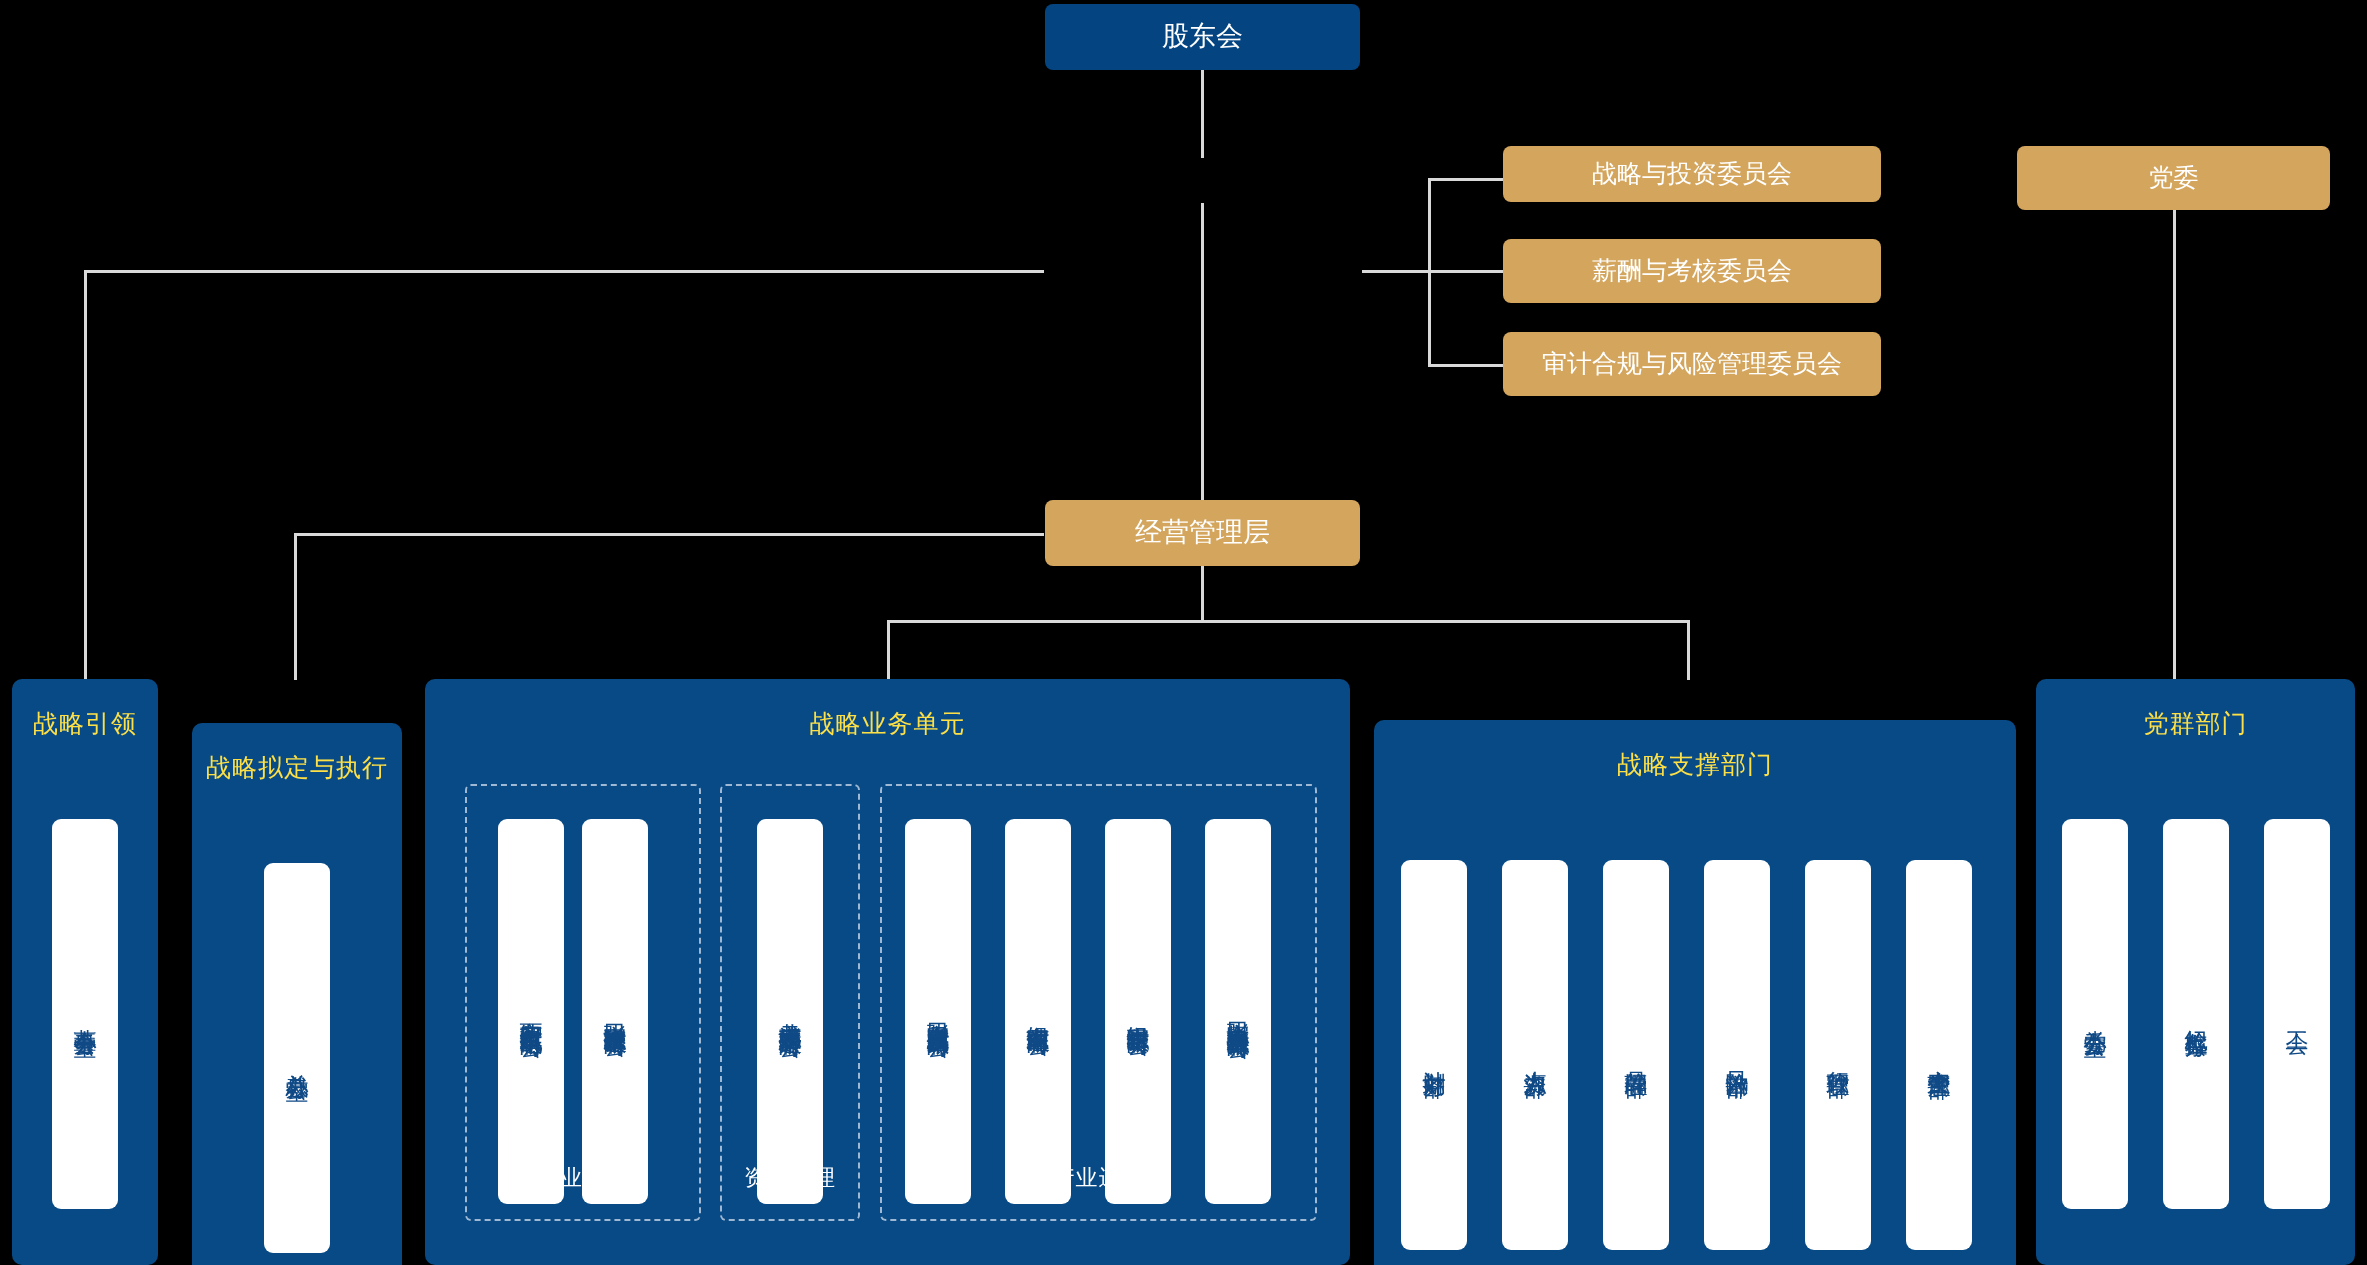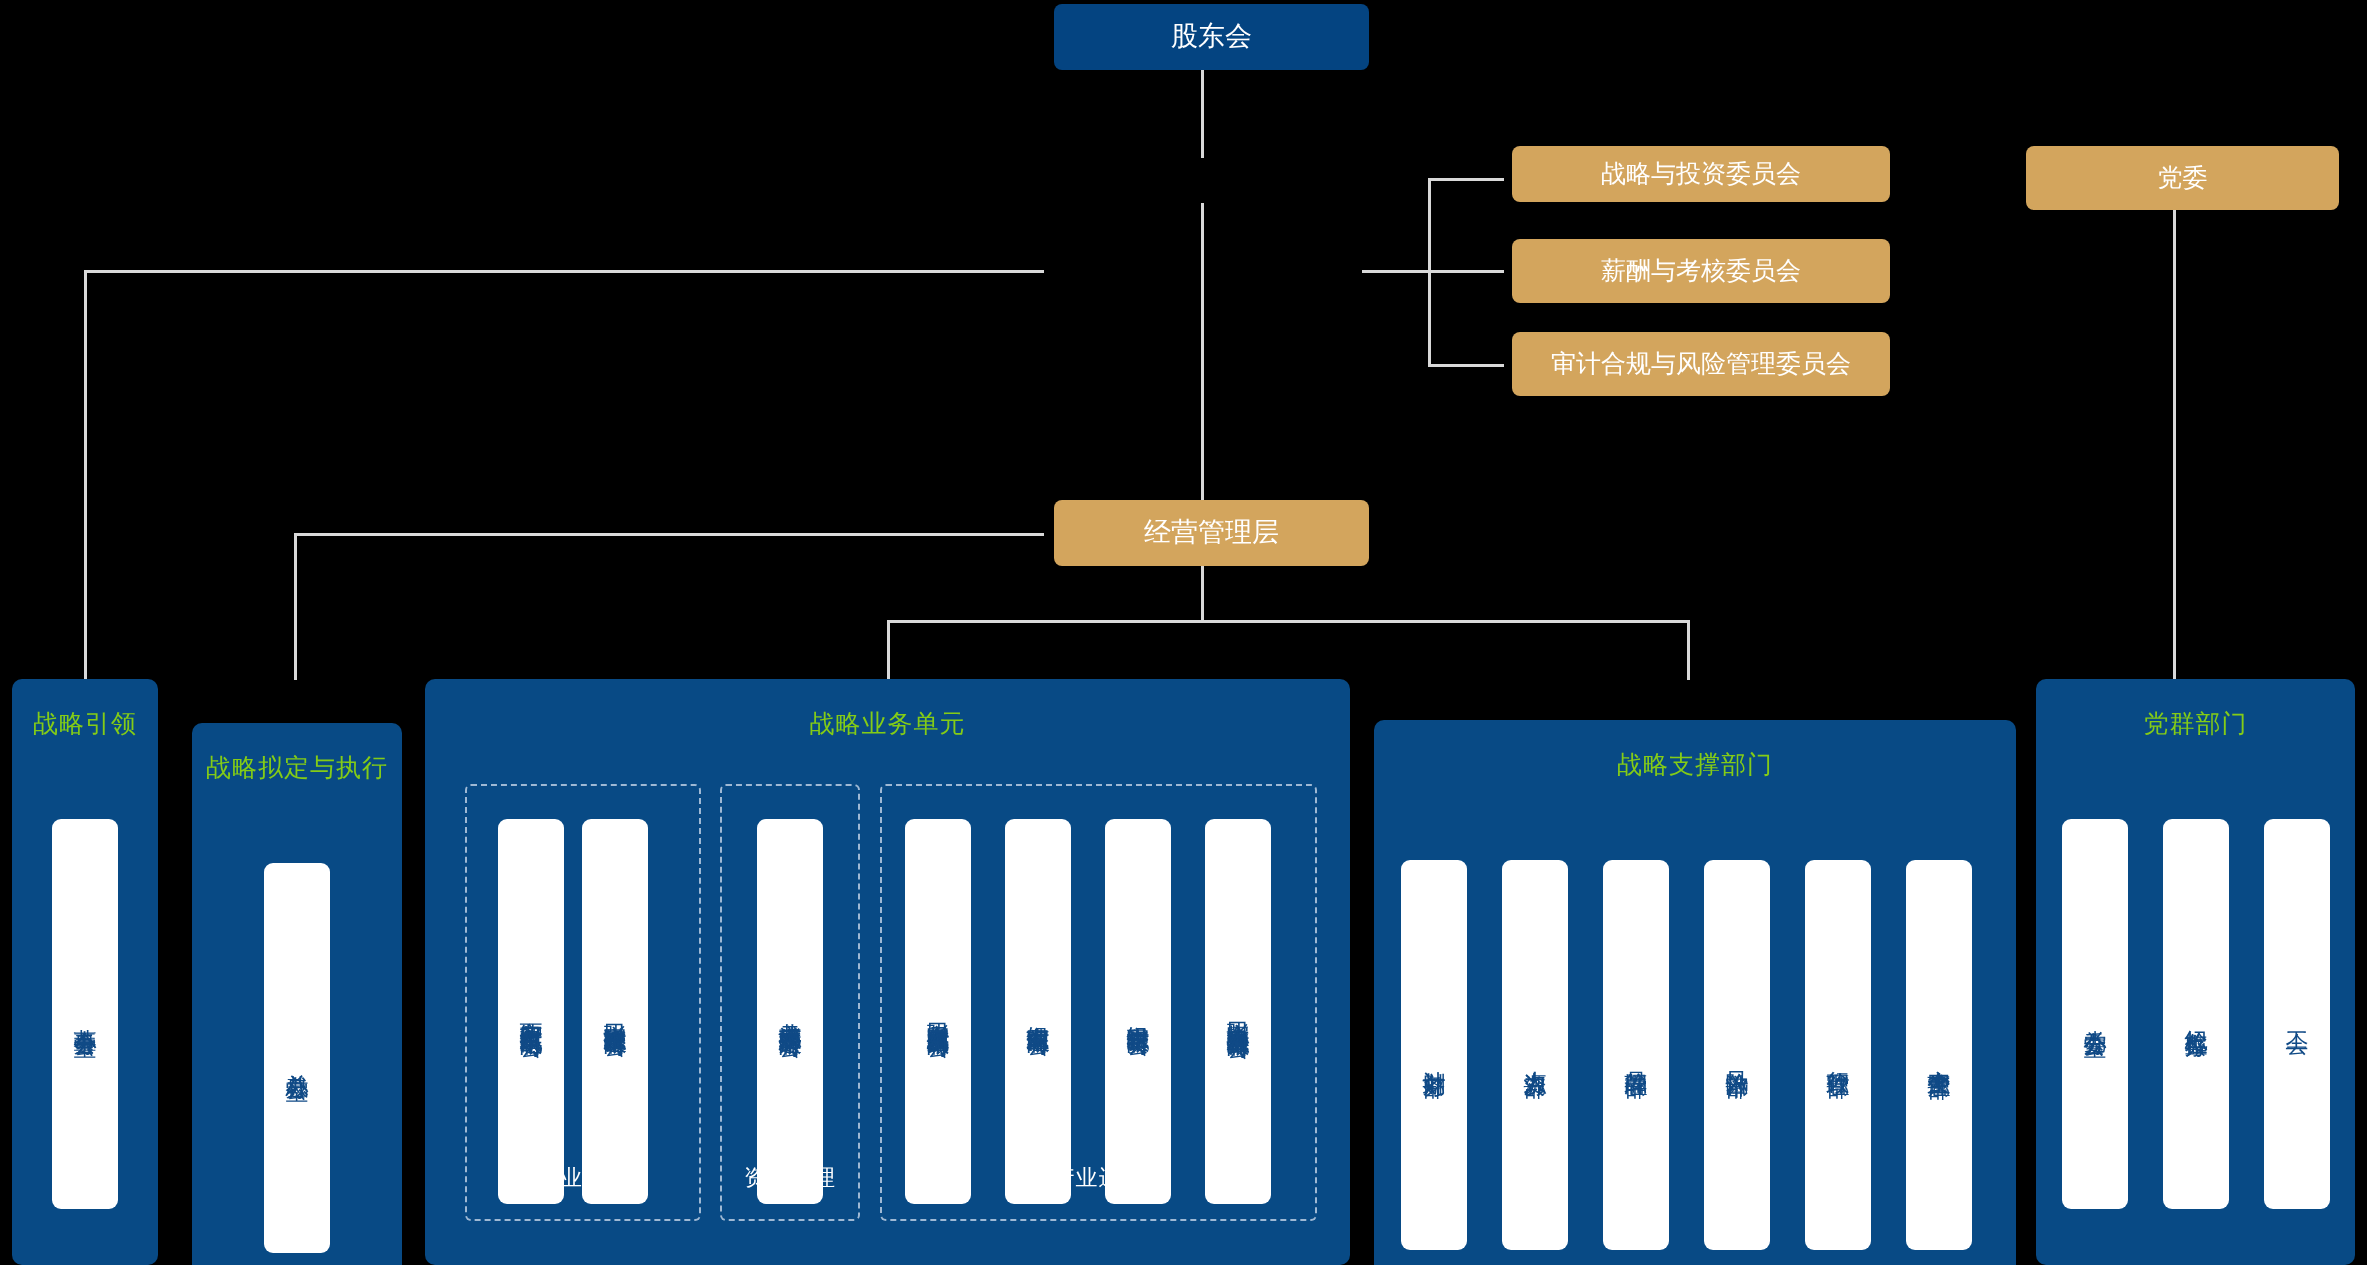--- a/index.html
+++ b/index.html
@@ -30,40 +30,39 @@
   .node {
     position: absolute;
     display: flex;
     align-items: center;
     justify-content: center;
     border-radius: 8px;
     color: #ffffff;
     text-align: center;
     box-sizing: border-box;
     line-height: 1.25;
-    margin-left: 9px;
   }
   .node-blue { background: #044481; }
   .node-gold { background: #d3a55d; }
 
   
   .panel {
     position: absolute;
     background: #084a85;
     border-radius: 10px;
     box-sizing: border-box;
     overflow: hidden;
   }
   .panel-title {
     position: absolute;
     left: 0;
     right: 0;
     top: 28px;
     text-align: center;
-    color: #84cc16;
+    color: #fde047;
     font-size: 25px;
     letter-spacing: 1px;
   }
 
   
   .leaf {
     position: absolute;
     background: #ffffff;
     border-radius: 9px;
     box-sizing: border-box;

